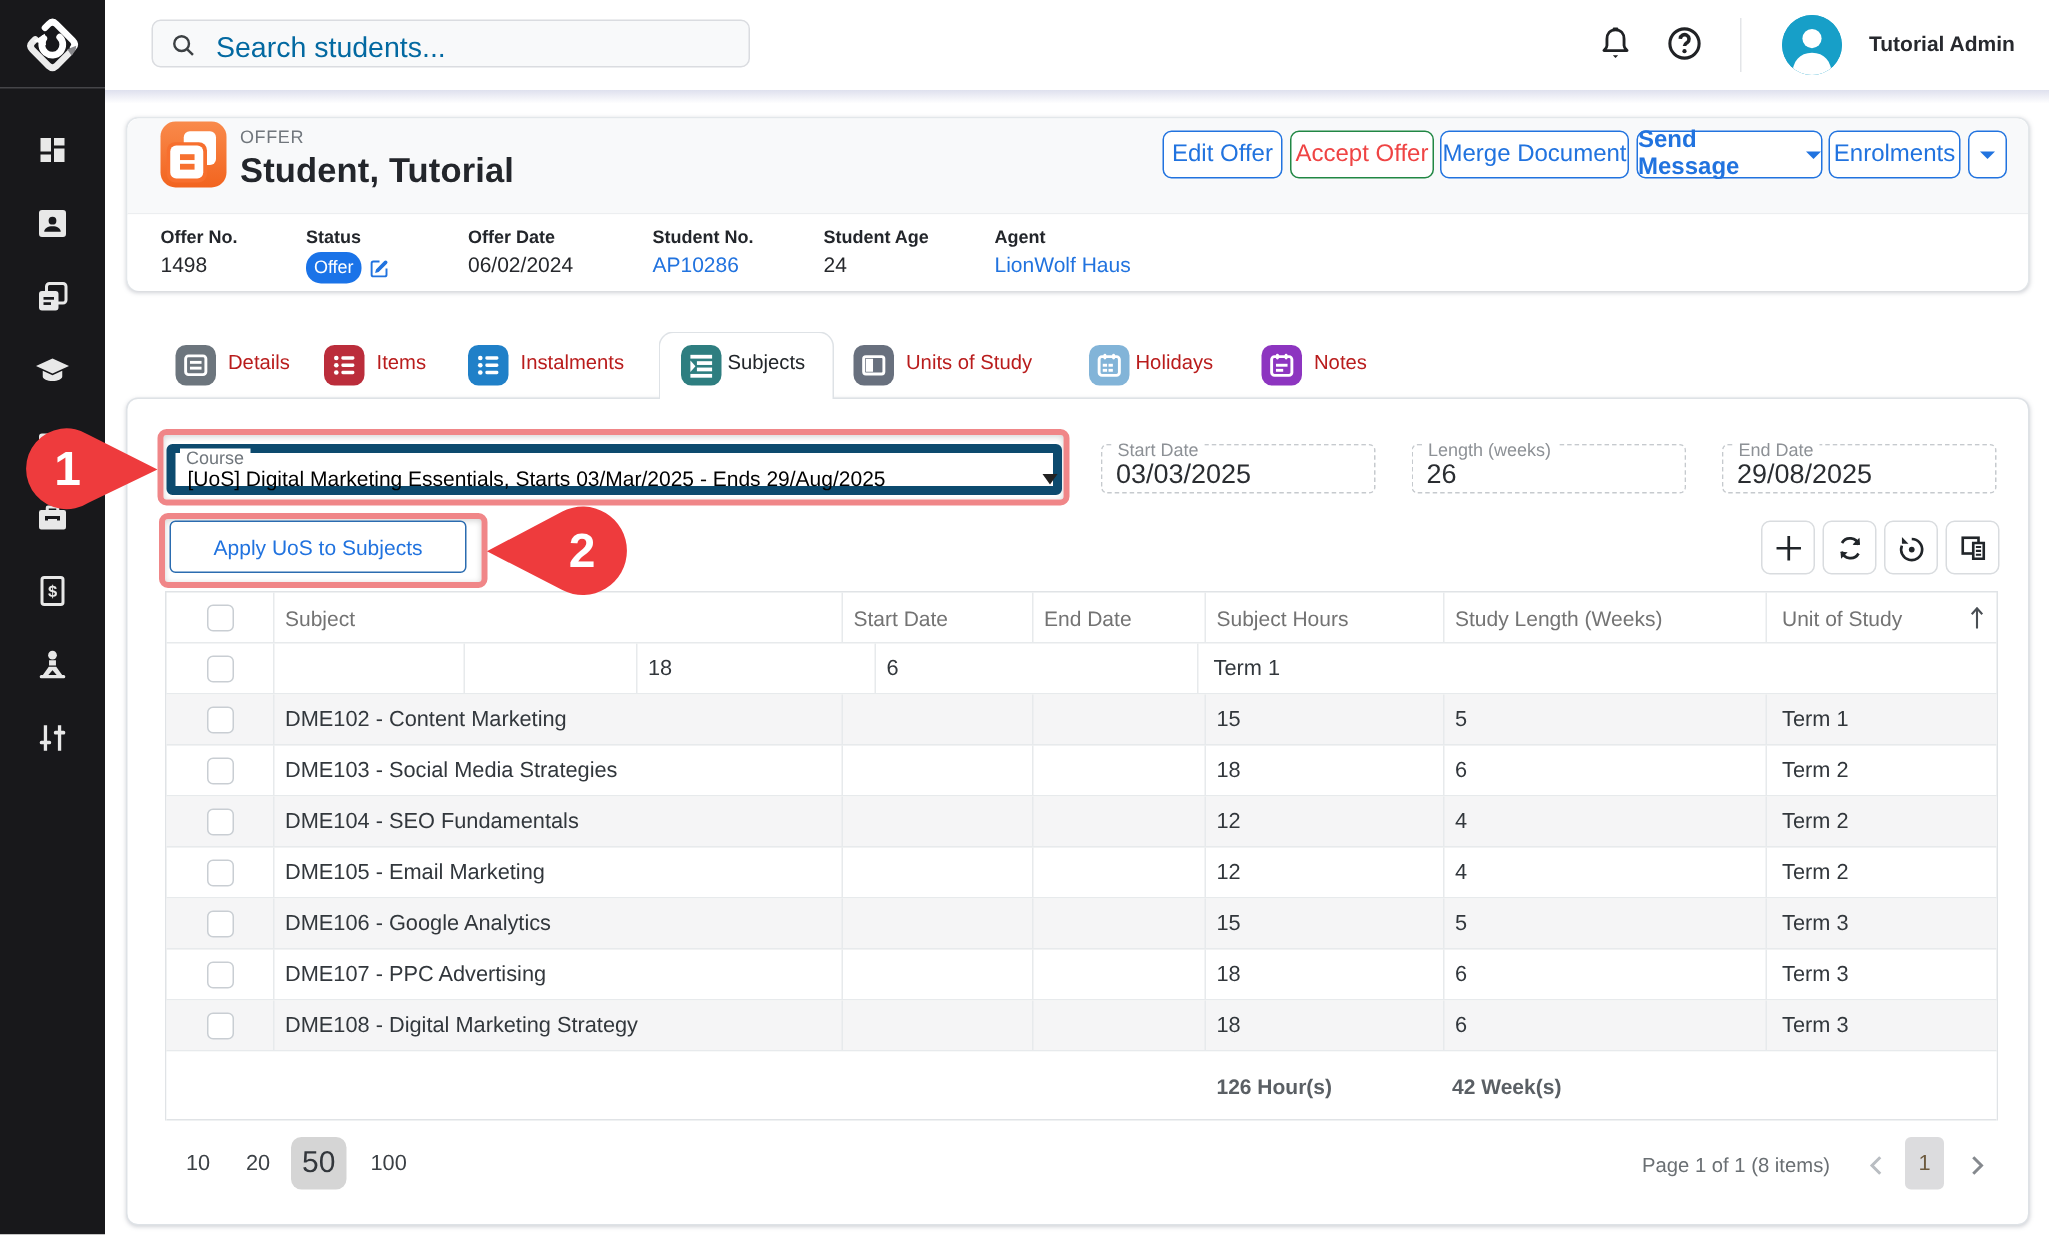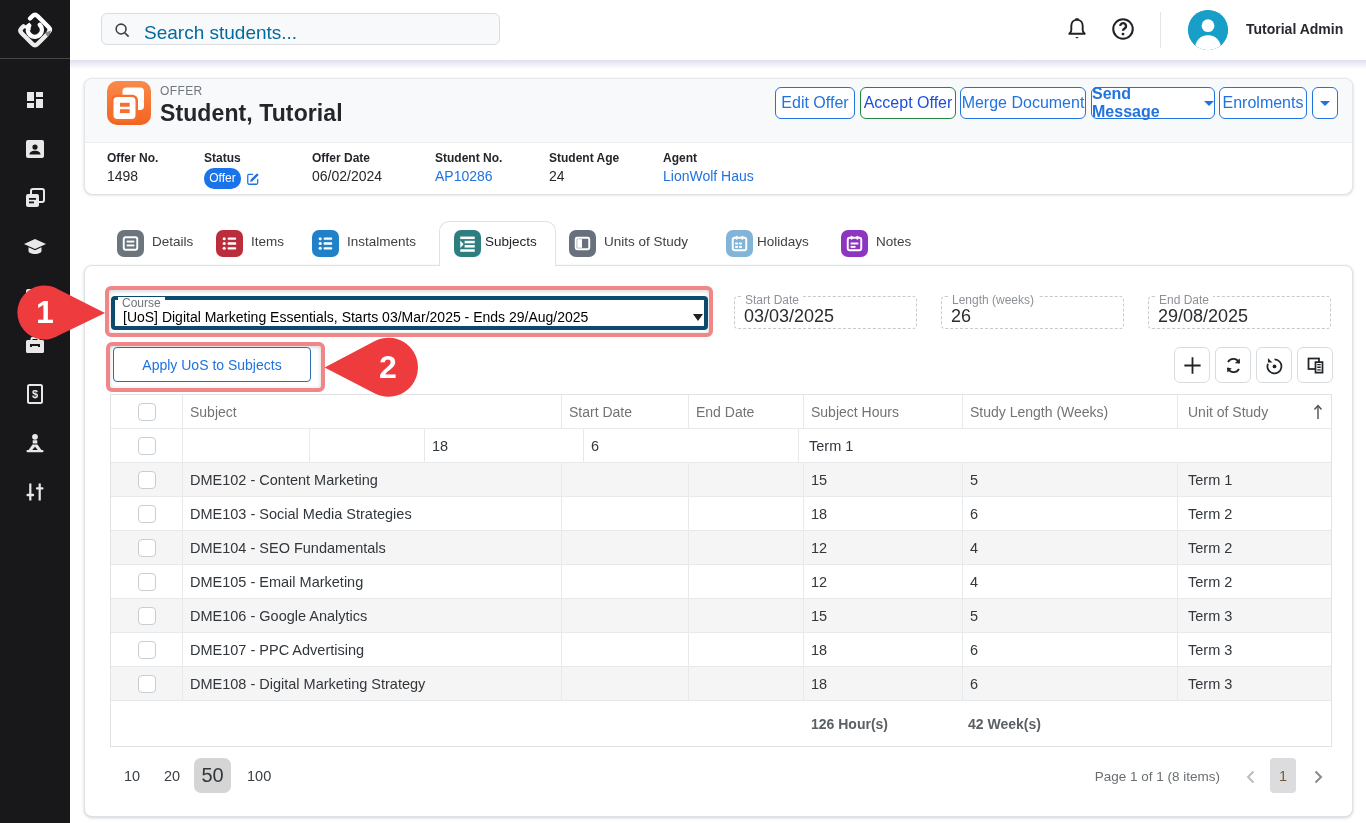--- a/index.html
+++ b/index.html
@@ -21,40 +21,40 @@
 #uname { position:absolute; left:1176px; top:21px; font-size:14px; font-weight:bold; color:#27292e; }
 
 
 #card1 { position:absolute; left:84px; top:78px; width:1269px; height:116px; background:#fff; border:1px solid #e3e7ea; border-radius:8px; box-shadow:0 1px 3px rgba(120,125,140,0.35); }
 #card1 .hero { position:absolute; left:0; top:0; right:0; height:64px; background:#f8f9fa; border-radius:8px 8px 0 0; border-bottom:1px solid #eceef0; }
 #offericon { position:absolute; left:22px; top:2px; width:44px; height:44px; border-radius:10px; background:linear-gradient(180deg,#f98a4b,#f2641f); }
 .lbl-offer { position:absolute; left:75px; top:5px; font-size:12px; color:#70767c; letter-spacing:0.4px; }
 .title { position:absolute; left:75px; top:21px; font-size:23px; font-weight:bold; color:#23262b; letter-spacing:0.1px; }
 
 .hbtn { position:absolute; top:8px; height:32px; border:1px solid #2173df; border-radius:6px; color:#2173df; font-size:16px; background:#fff; display:flex; align-items:center; justify-content:center; }
-.hbtn.green { border-color:#218744; color:#1d4ed8; }
+.hbtn.green { border-color:#218744; color:#ef4444; }
 
 .inforow { position:absolute; top:64px; left:0; right:0; height:51px; background:#fff; border-radius:0 0 8px 8px; }
 .info { position:absolute; top:0; }
 .info .l { font-size:12px; font-weight:bold; color:#23262b; padding-top:8px; }
 .info .v { font-size:14px; color:#26282c; padding-top:3px; }
 .info .v.link { color:#2173df; }
 .badge-offer { display:inline-block; background:#1a73e8; color:#fff; font-size:12px; border-radius:10px; padding:3px 5px 4px; min-width:37px; text-align:center; box-sizing:border-box; }
 
 
-.tabtxt { position:absolute; z-index:7; top:234px; font-size:13.5px; color:#404040; }
+.tabtxt { position:absolute; z-index:7; top:234px; font-size:13.5px; color:#b91c1c; }
 .tabico { position:absolute; z-index:7; top:230px; width:27px; height:27px; border-radius:7px; overflow:hidden; }
 #activetab { position:absolute; left:439px; top:221px; width:117px; height:45px; background:#fff; border:1px solid #dee2e6; border-bottom:none; border-radius:10px 10px 0 0; z-index:6; }
 
 
 #panel { position:absolute; left:84px; top:265px; width:1269px; height:552px; background:#fff; border:1px solid #dee2e6; border-radius:8px; z-index:1; box-shadow:0 1px 3px rgba(120,125,140,0.35); }
 
 
 #redrect1 { position:absolute; left:105px; top:286px; width:608px; height:51px; border:4.5px solid #f08688; border-radius:6px; z-index:30; box-shadow:inset 0 1px 4px rgba(0,0,0,0.18); }
-#courseband { position:absolute; left:111px; top:296px; width:597px; height:34px; border:4px solid #0c4a6e; border-radius:4px; background:#fff; z-index:31; }
+#courseband { position:absolute; left:111px; top:296px; width:597px; height:34px; border:6px solid #0c4a6e; border-radius:4px; background:#fff; z-index:31; }
 #courseband .flabel { position:absolute; left:3px; top:-3px; background:#fff; padding:0 4px; font-size:12px; color:#70767c; line-height:12px; }
 #courseband .val { position:absolute; left:8px; top:9px; font-size:14px; color:#000000; }
 #courseband .caret { position:absolute; left:578px; top:14px; width:0; height:0; border-left:5.5px solid transparent; border-right:5.5px solid transparent; border-top:7px solid #222; }
 
 #redrect2 { position:absolute; left:106px; top:342px; width:219px; height:50px; border:4.5px solid #f08688; border-radius:6px; z-index:30; box-shadow:inset 0 1px 4px rgba(0,0,0,0.18); }
 #applybtn { position:absolute; left:113px; top:347px; width:198px; height:35px; border:1px solid #2b6cb0; border-radius:4px; background:#fff; color:#2173df; font-size:14px; display:flex; align-items:center; justify-content:center; z-index:31; }
 
 
 .dfield { position:absolute; z-index:2; top:296px; width:183px; height:33px; border:1px dashed #c6cace; border-radius:4px; }
 .dfield .flabel { position:absolute; left:6px; top:-2px; background:#fff; padding:0 4px; font-size:12px; color:#8d9196; line-height:11px; }

